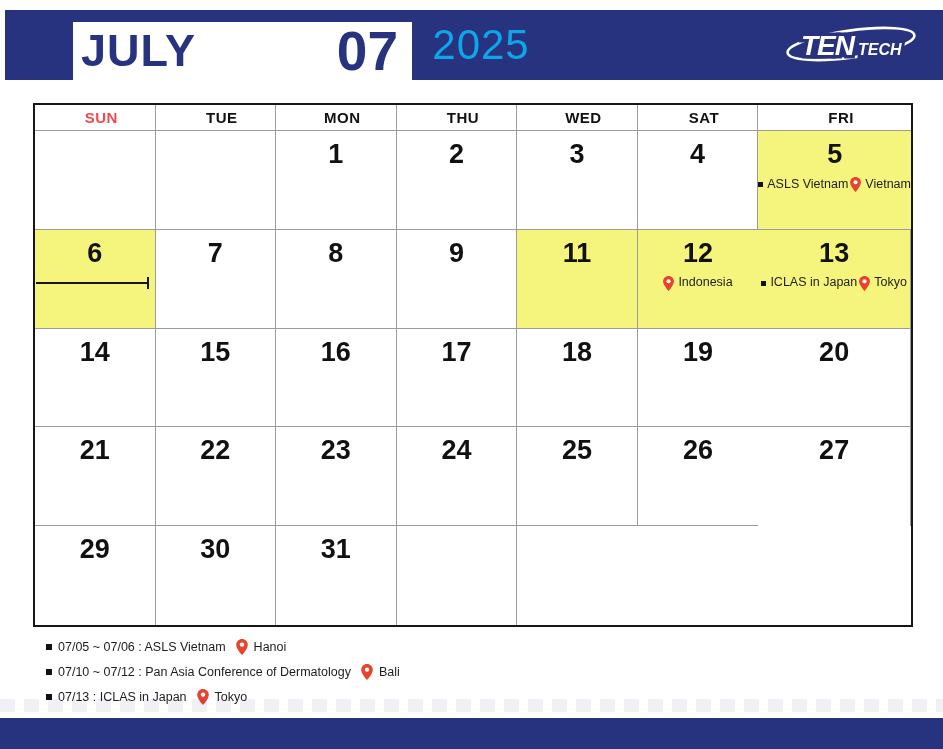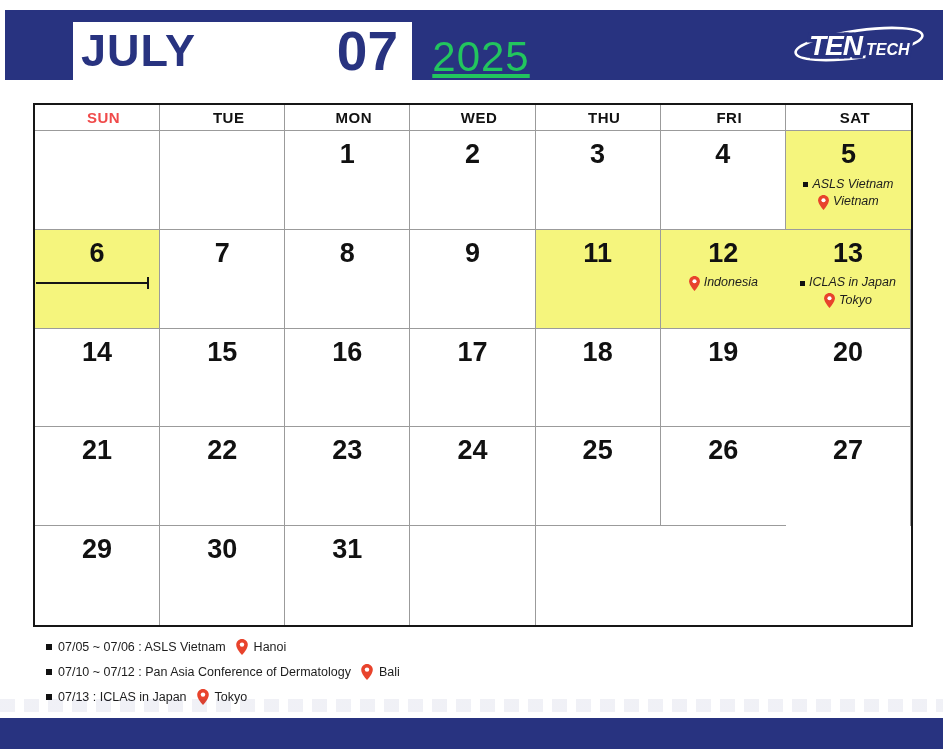--- a/index.html
+++ b/index.html
@@ -19,25 +19,25 @@
     padding:0 14px 0 8px;
     margin-left:44px;
   }
   .month {
     color:var(--navy,#283380); font-size:45px; font-weight:700; letter-spacing:1px;
   }
   .monthnum {
     color:var(--navy,#283380); font-size:55px; font-weight:700;
   }
   .year {
-    position:absolute; left:400px; top:12px; width:152px; height:70px;
+    position:absolute; left:400px; top:0; width:152px; height:70px;
     display:flex; align-items:center; justify-content:center;
-    color:#22c55e; font-size:42px; font-weight:500; letter-spacing:1px;text-decoration:underline;
-  }
-  .logo { position:absolute; right:16px; top:12px; width:138px; height:46px; }
+    color:#0ea5e9; font-size:42px; font-weight:500; letter-spacing:1px;
+  }
+  .logo { position:absolute; right:24px; top:12px; width:138px; height:46px; }
   
   .grid {
     position:absolute; left:33px; top:103px; width:880px; height:524px;
     border:2px solid #161616; background:#fff;
     display:grid; grid-template-columns:repeat(7,1fr);
     grid-template-rows:26px repeat(5,1fr);
   }
   .hcell {
     border-right:1px solid #9b9b9b; border-bottom:1px solid #9b9b9b;
     display:flex; align-items:center; justify-content:center;
@@ -45,21 +45,21 @@
   }
   .hcell:nth-child(7n) { border-right:none; }
   .cell {
     position:relative; border-right:1px solid #9b9b9b; border-bottom:1px solid #9b9b9b;
     display:flex; flex-direction:column; align-items:center;
   }
   .cell.c7 { border-right:none; }
   .cell.r5 { border-bottom:none; }
   .cell.hl { background:var(--yellow,#f5f57d); }
   .daynum { margin-top:9px; font-size:27px; font-weight:700; color:#111; line-height:1.1; }
-  .evlines { margin-top:7px; display:flex; flex-direction:column; align-items:center; gap:2px;font-style:italic; }
+  .evlines { margin-top:7px; display:flex; flex-direction:row; align-items:center; gap:2px; }
   .evline {
     display:flex; align-items:center; gap:4px; font-size:12.5px; color:#1d1d1d;
     white-space:nowrap; line-height:1.25;
   }
   .evline.span-text { position:absolute; left:9px; top:46px; z-index:3; }
   .bullet { width:5px; height:5px; background:#111; display:inline-block; flex:0 0 auto; }
   .pin { width:11px; height:15px; flex:0 0 auto; }
   .bar {
     position:absolute; left:1px; top:52px; width:112px; height:2px; background:#151515;
   }
@@ -95,24 +95,24 @@
         <text x="20" y="33" font-size="28" font-style="italic" font-weight="700" fill="#ffffff" stroke="#283380" stroke-width="7" paint-order="stroke" letter-spacing="-1">TEN</text>
         <text x="77" y="33" font-size="16" font-style="italic" font-weight="700" fill="#ffffff" stroke="#283380" stroke-width="6" paint-order="stroke" letter-spacing="0">TECH</text>
       </svg>
     </div>
   </div>
 
   <div class="grid" id="grid">
       <div class="hcell" style="color: rgb(240, 74, 74);">SUN</div>
       <div class="hcell">TUE</div>
       <div class="hcell">MON</div>
+      <div class="hcell">THU</div>
       <div class="hcell">WED</div>
-      <div class="hcell">THU</div>
+      <div class="hcell">SAT</div>
       <div class="hcell">FRI</div>
-      <div class="hcell">SAT</div>
       <div class="cell c1">
         <span class="daynum"></span>
       </div>
       <div class="cell c2">
         <span class="daynum"></span>
       </div>
       <div class="cell c3">
         <span class="daynum">1</span>
       </div>
       <div class="cell c4">

